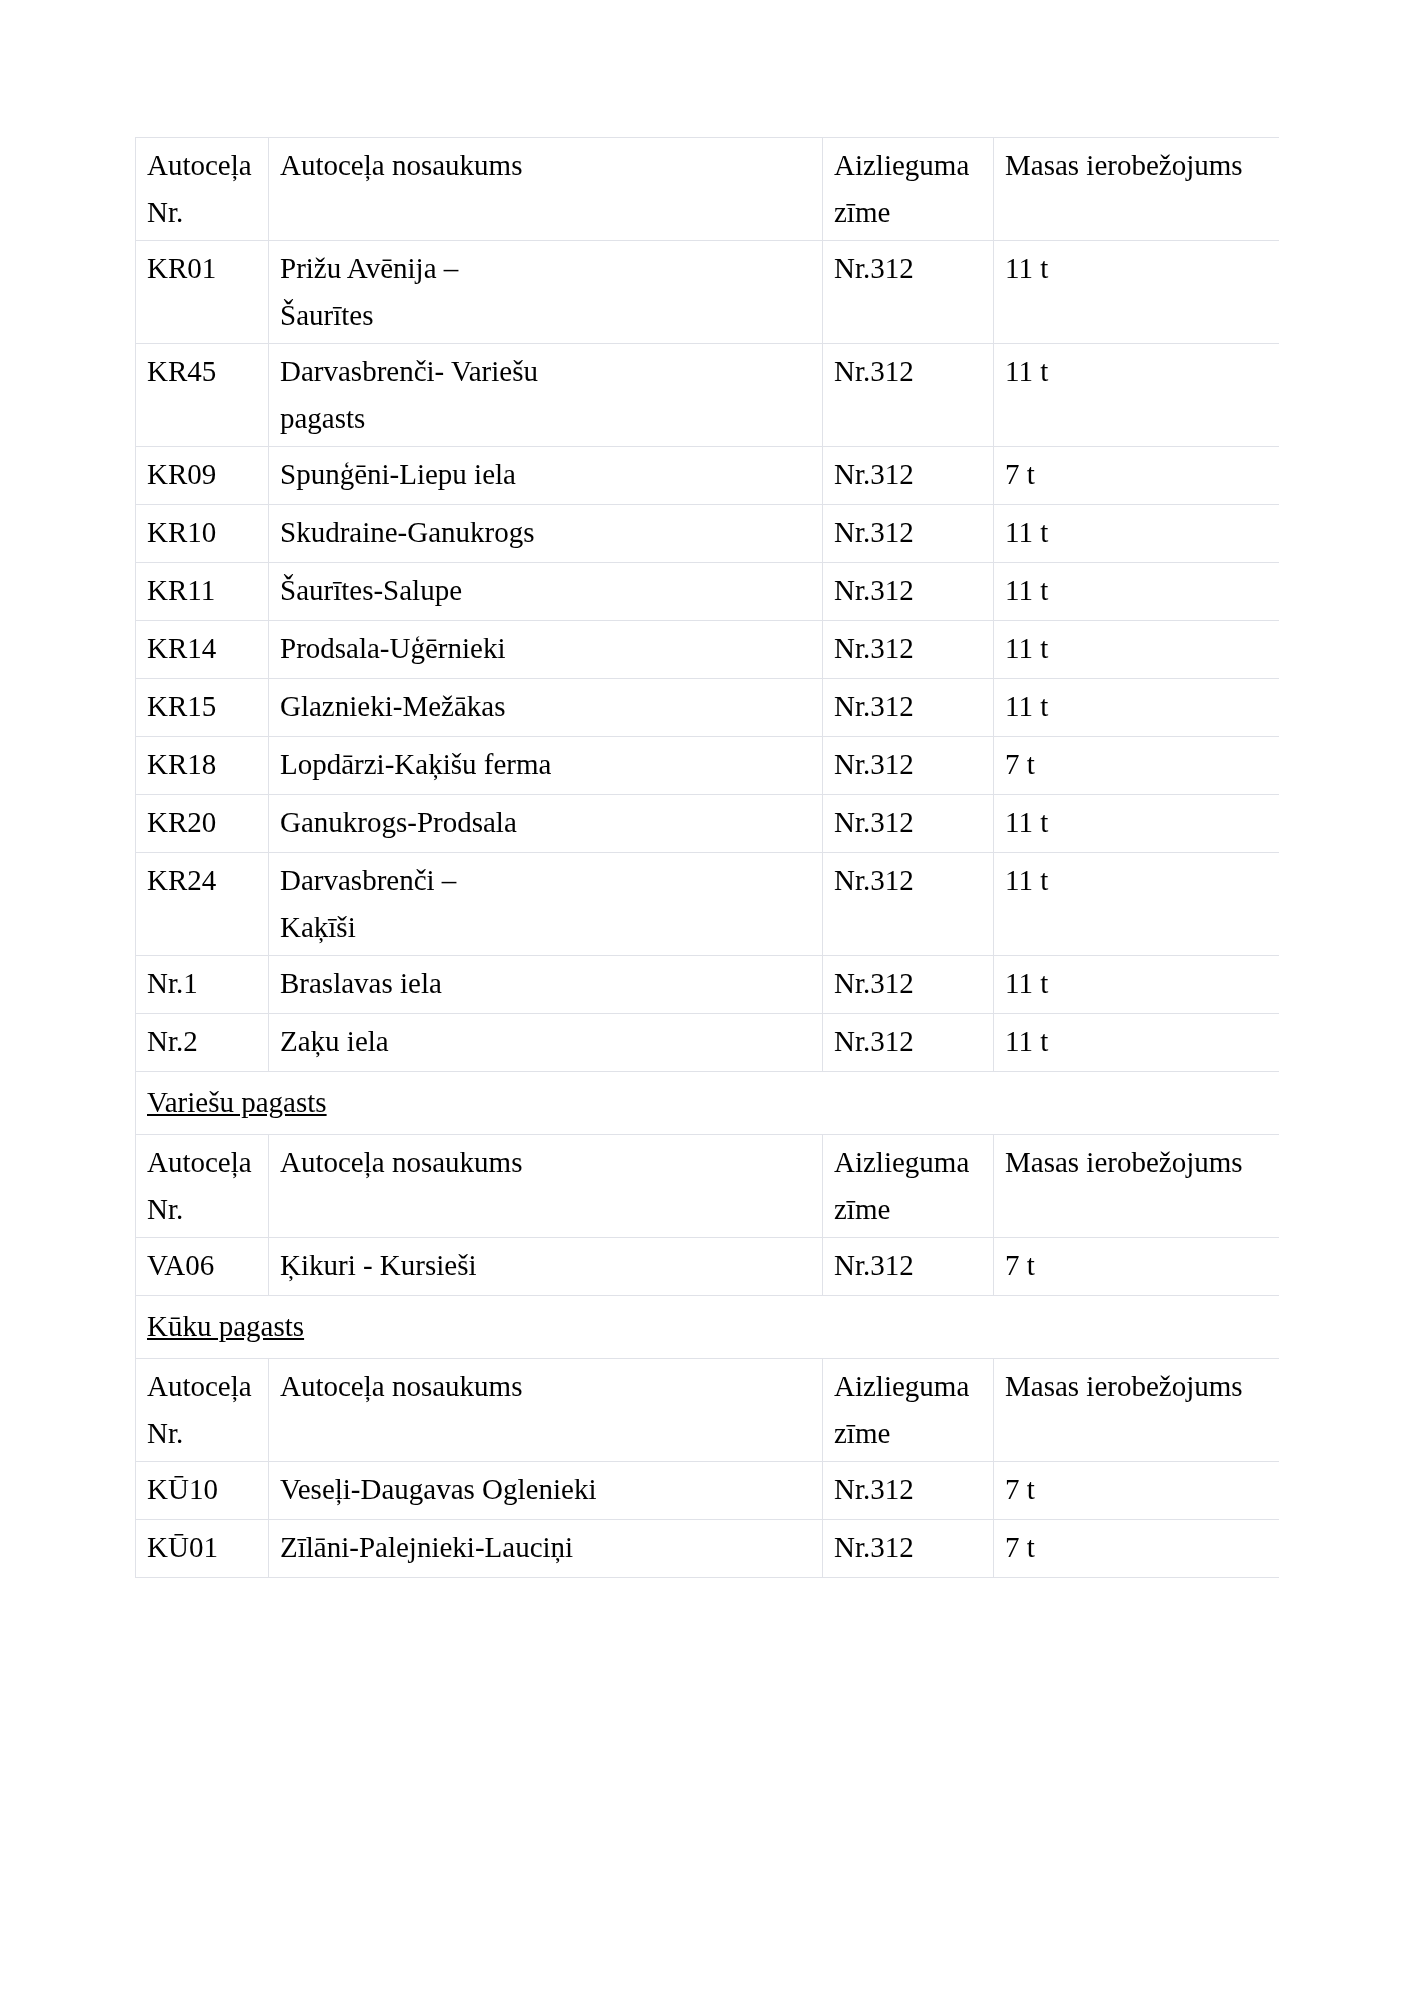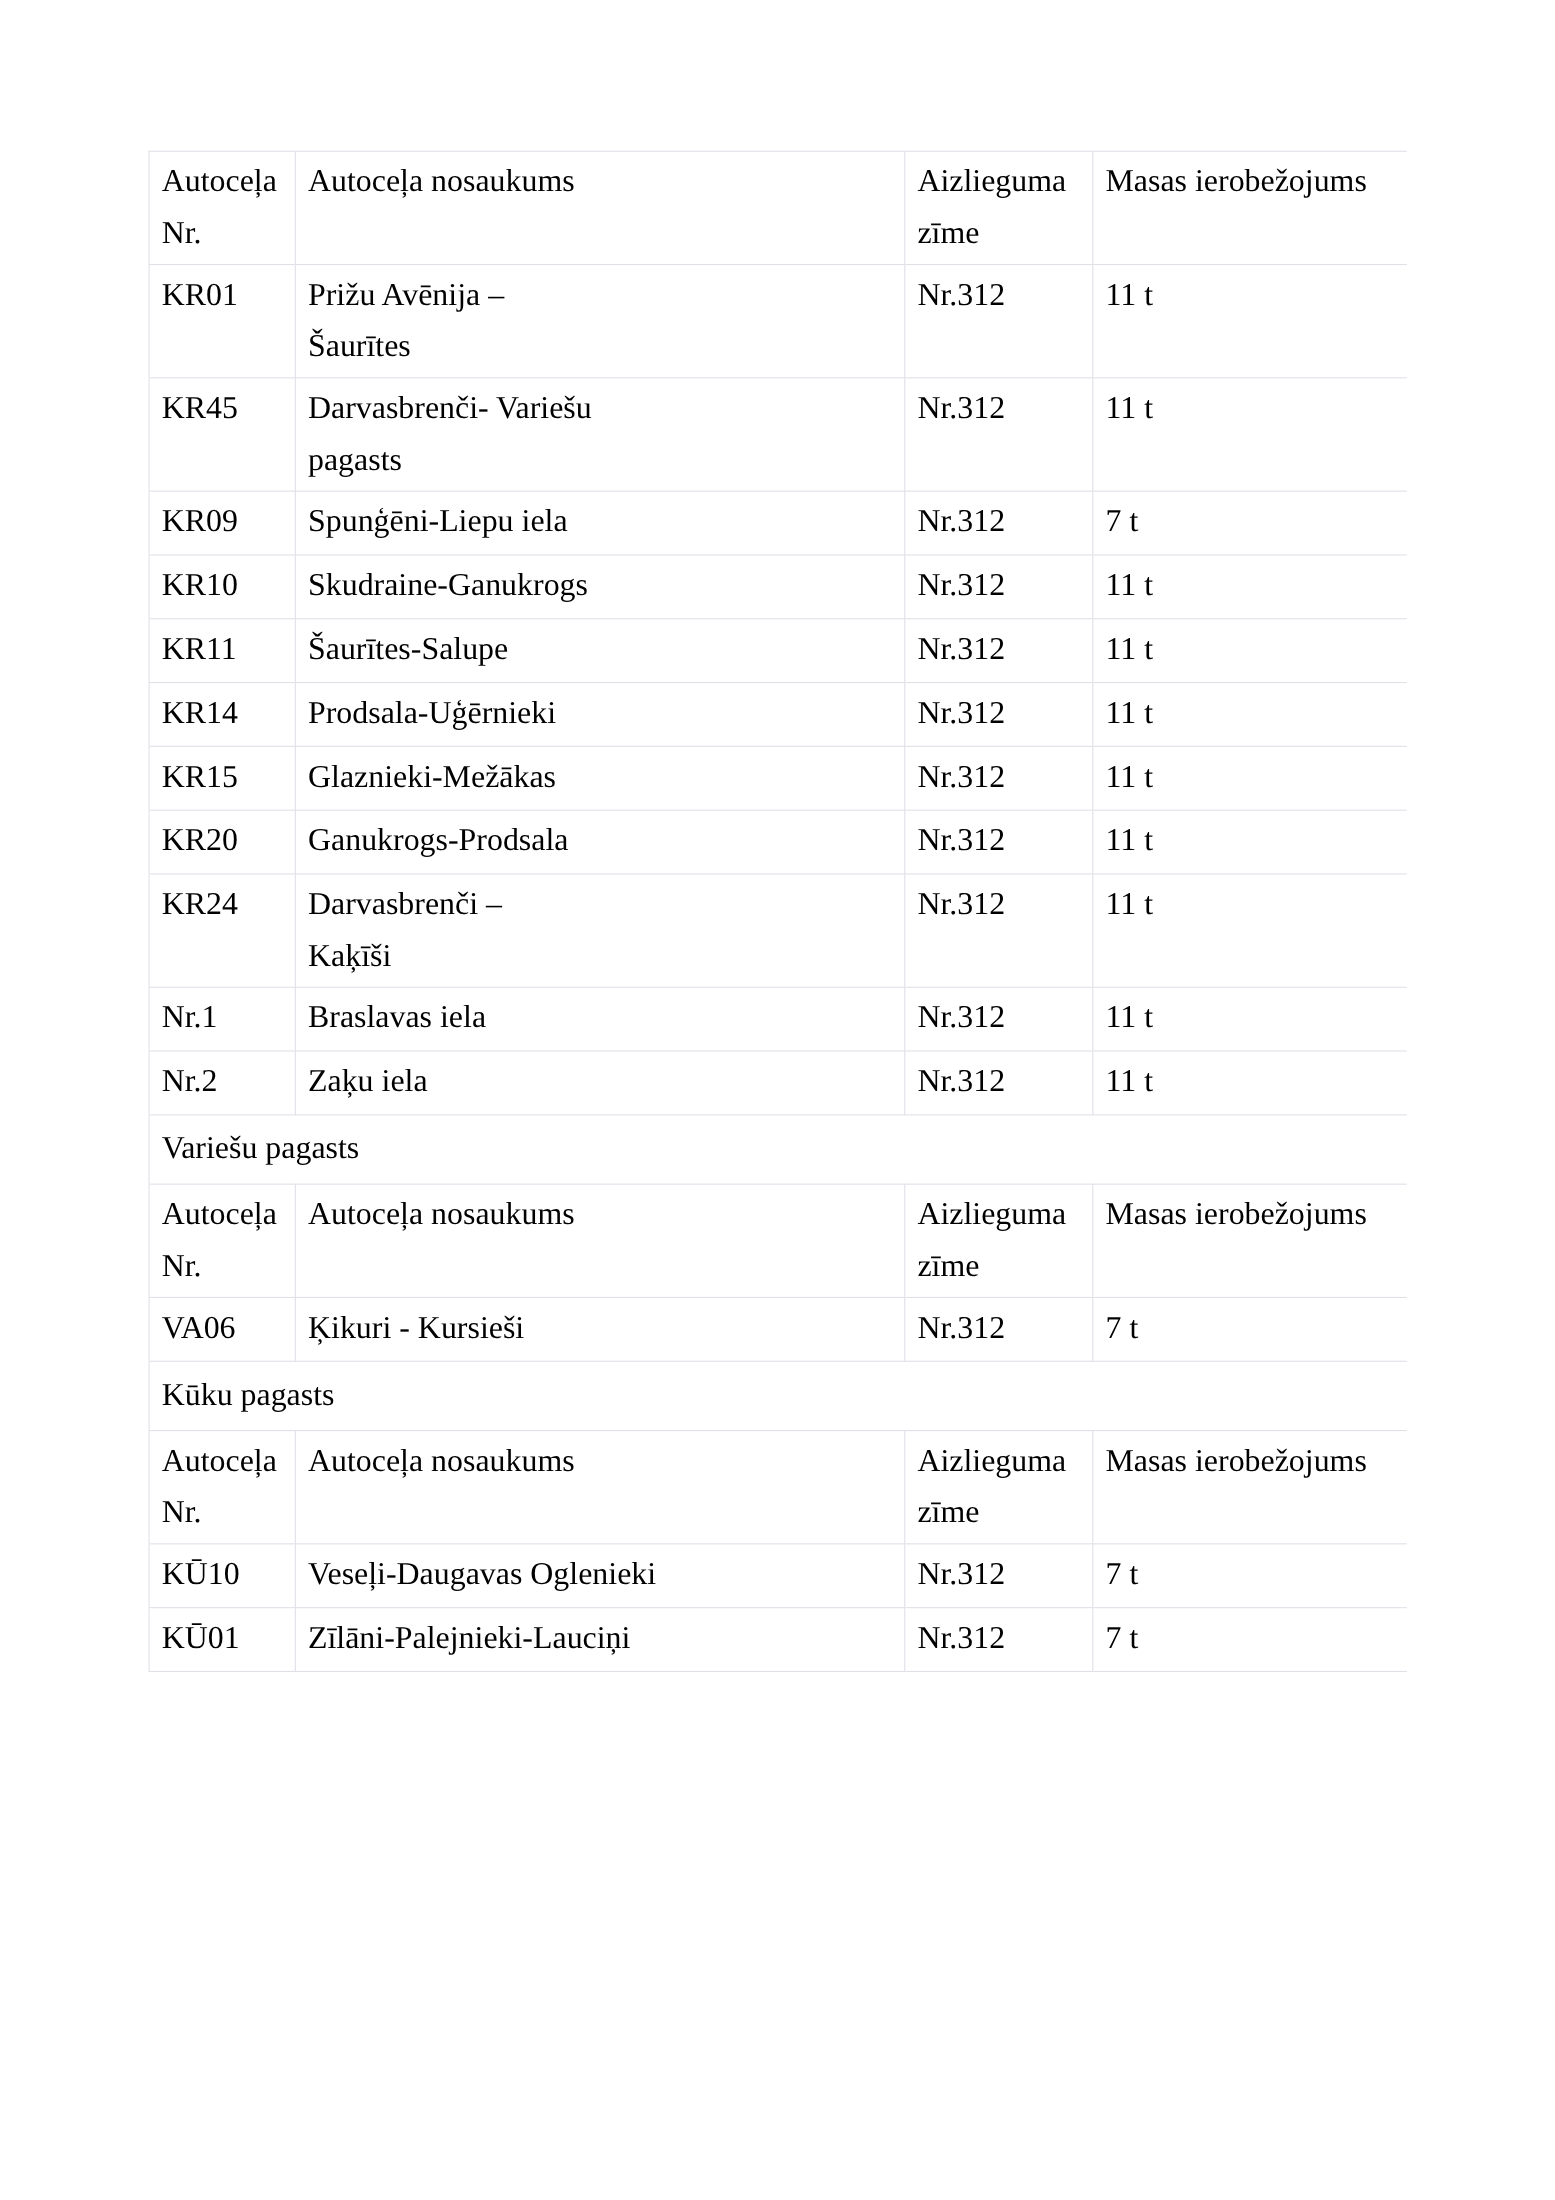--- a/index.html
+++ b/index.html
@@ -30,21 +30,21 @@
     line-height:47px;
     white-space:pre-line;
     font-weight:normal;
     overflow:hidden;
   }
   table.roads td:last-child{border-right:none;}
   table.roads td.section-cell{border-right:none;padding-top:7px;}
   tr.row-single{height:58px;}
   tr.row-tall{height:103px;margin-top:48px;}
   tr.row-header{height:103px;}
-  tr.row-section{height:63px;}
+  tr.row-section{height:63px;text-decoration:underline;}
 </style>
 </head>
 <body>
 
 <div class="page">
   <table class="roads">
     <colgroup>
       <col style="width:133px">
       <col style="width:554px">
       <col style="width:171px">
@@ -95,20 +95,26 @@
           <td>KR14</td>
           <td>Prodsala-Uģērnieki</td>
           <td>Nr.312</td>
           <td>11 t</td>
         </tr>
         <tr class="row-single">
           <td>KR15</td>
           <td>Glaznieki-Mežākas</td>
           <td>Nr.312</td>
           <td>11 t</td>
+        </tr>
+        <tr class="row-single">
+          <td>KR18</td>
+          <td>Lopdārzi-Kaķišu ferma</td>
+          <td>Nr.312</td>
+          <td>7 t</td>
         </tr>
         <tr class="row-single">
           <td>KR20</td>
           <td>Ganukrogs-Prodsala</td>
           <td>Nr.312</td>
           <td>11 t</td>
         </tr>
         <tr class="row-tall">
           <td>KR24</td>
           <td>Darvasbrenči –

